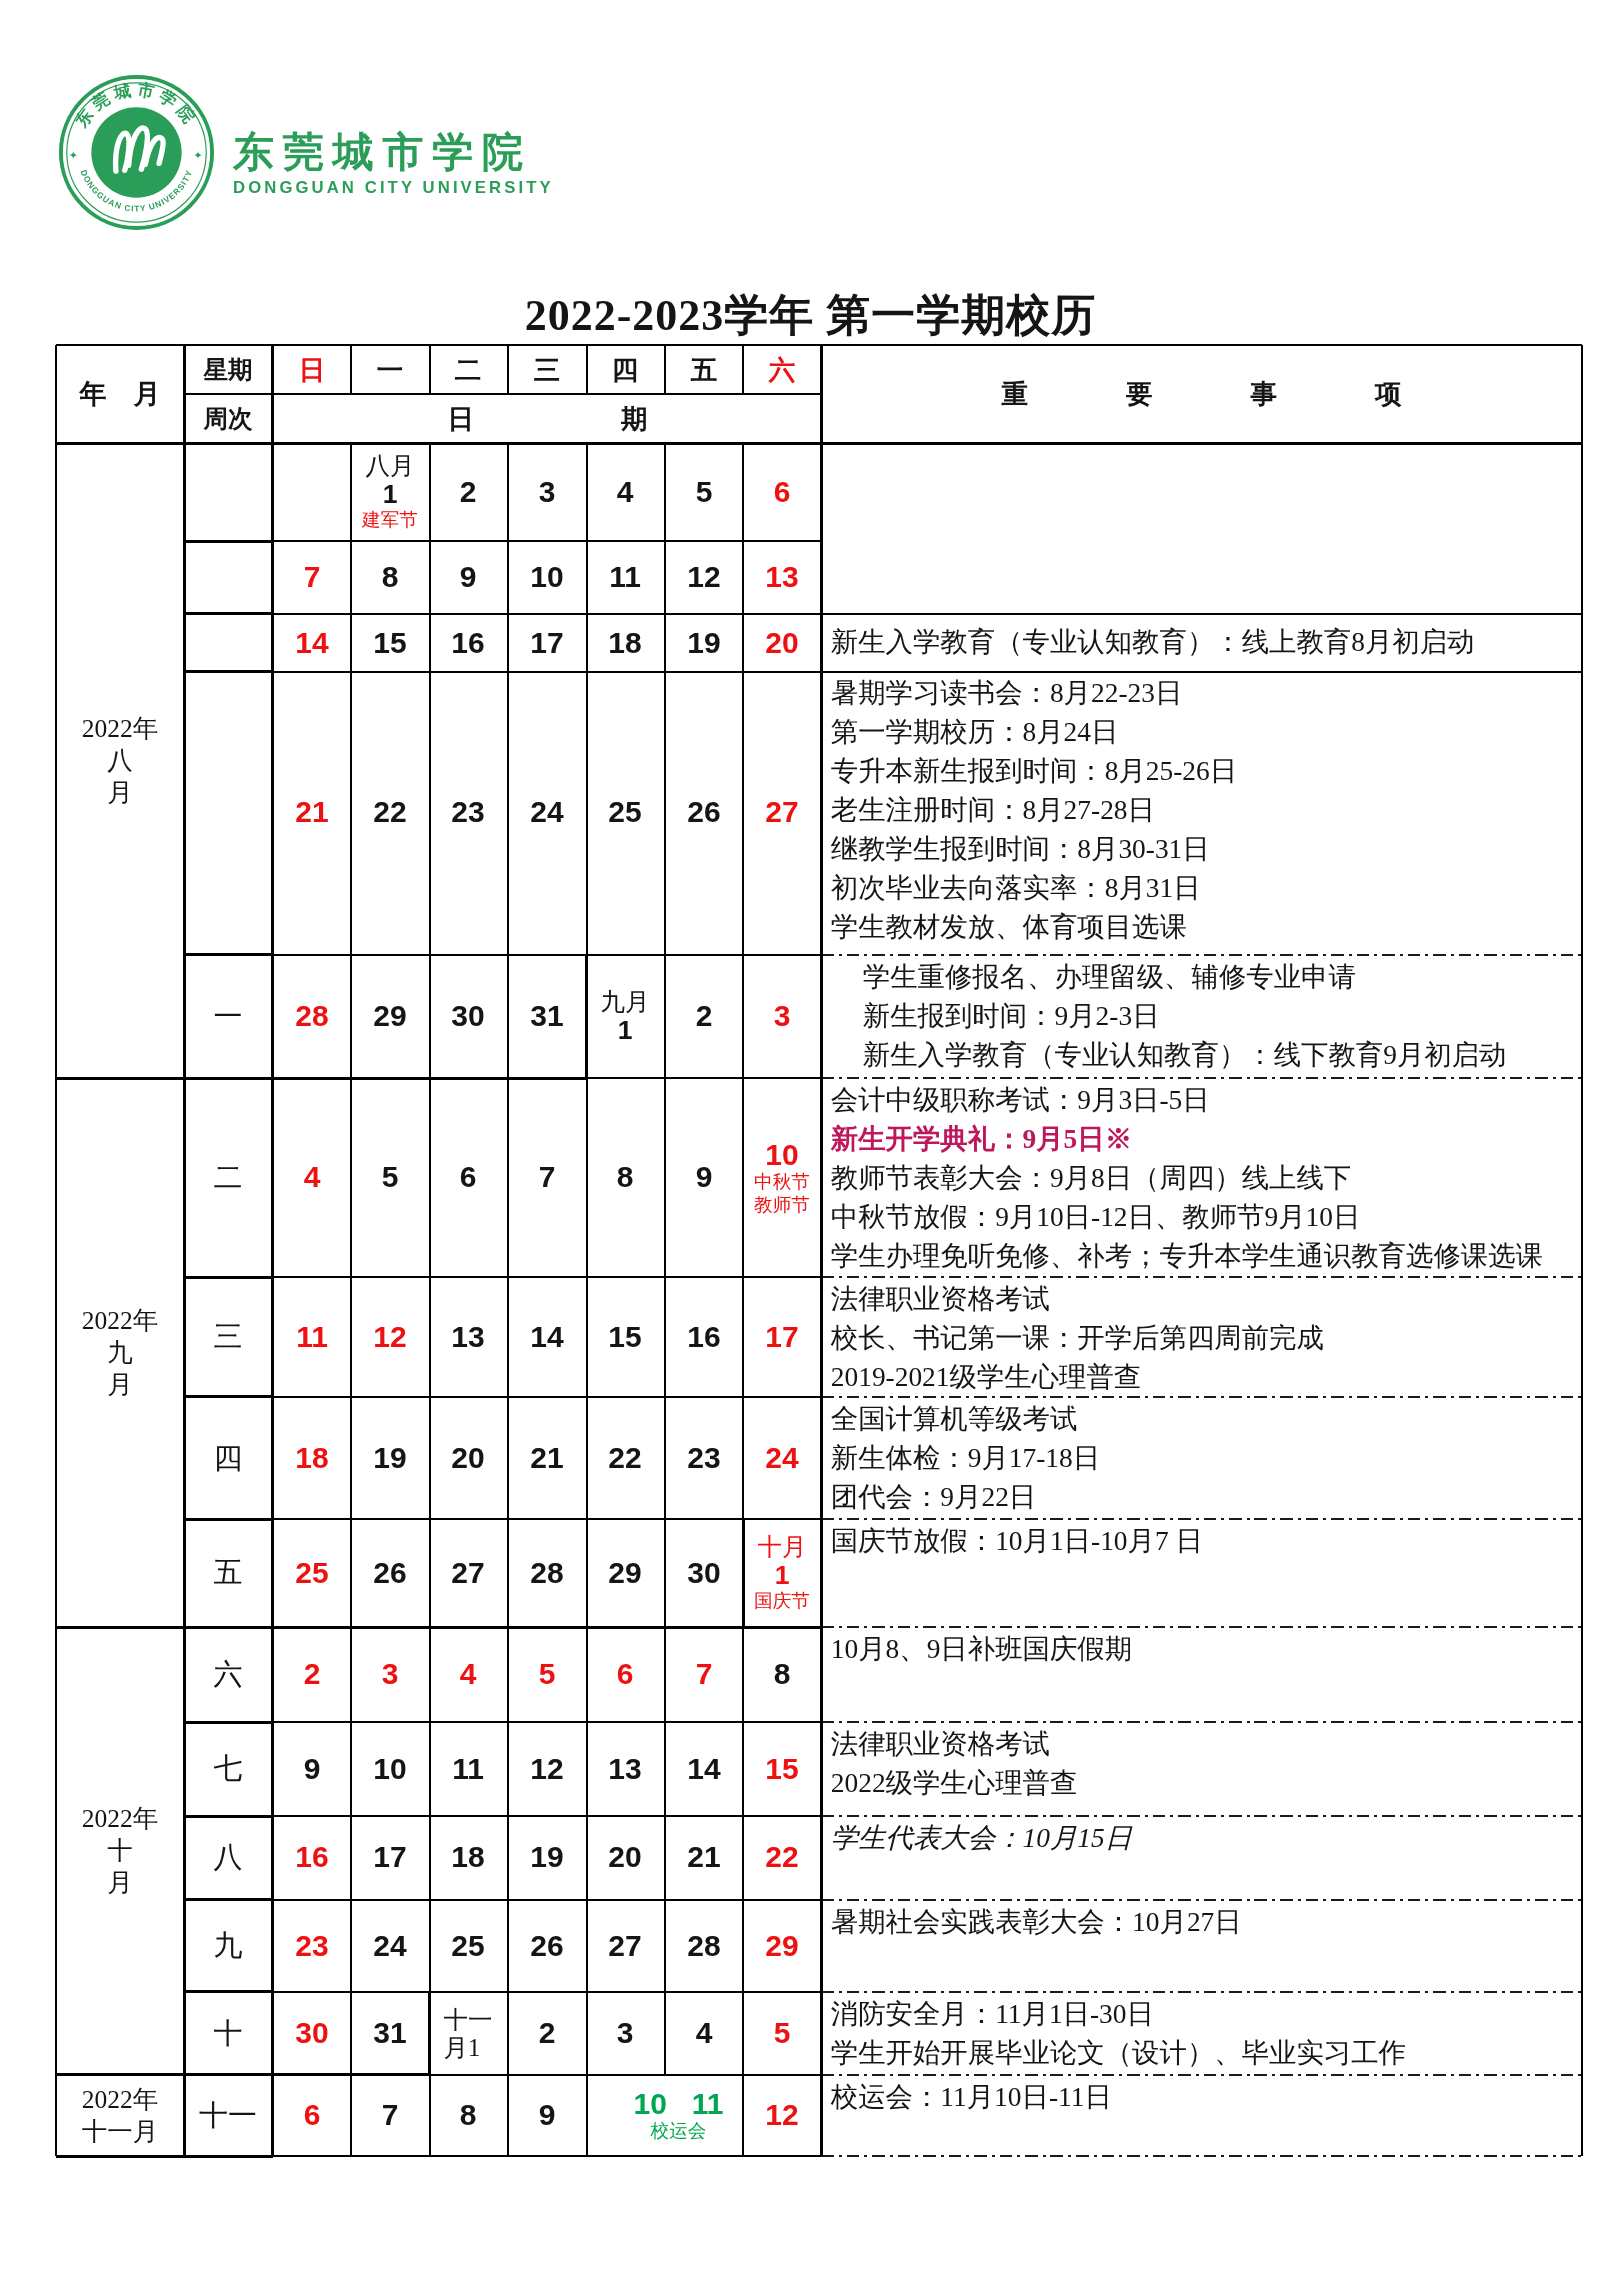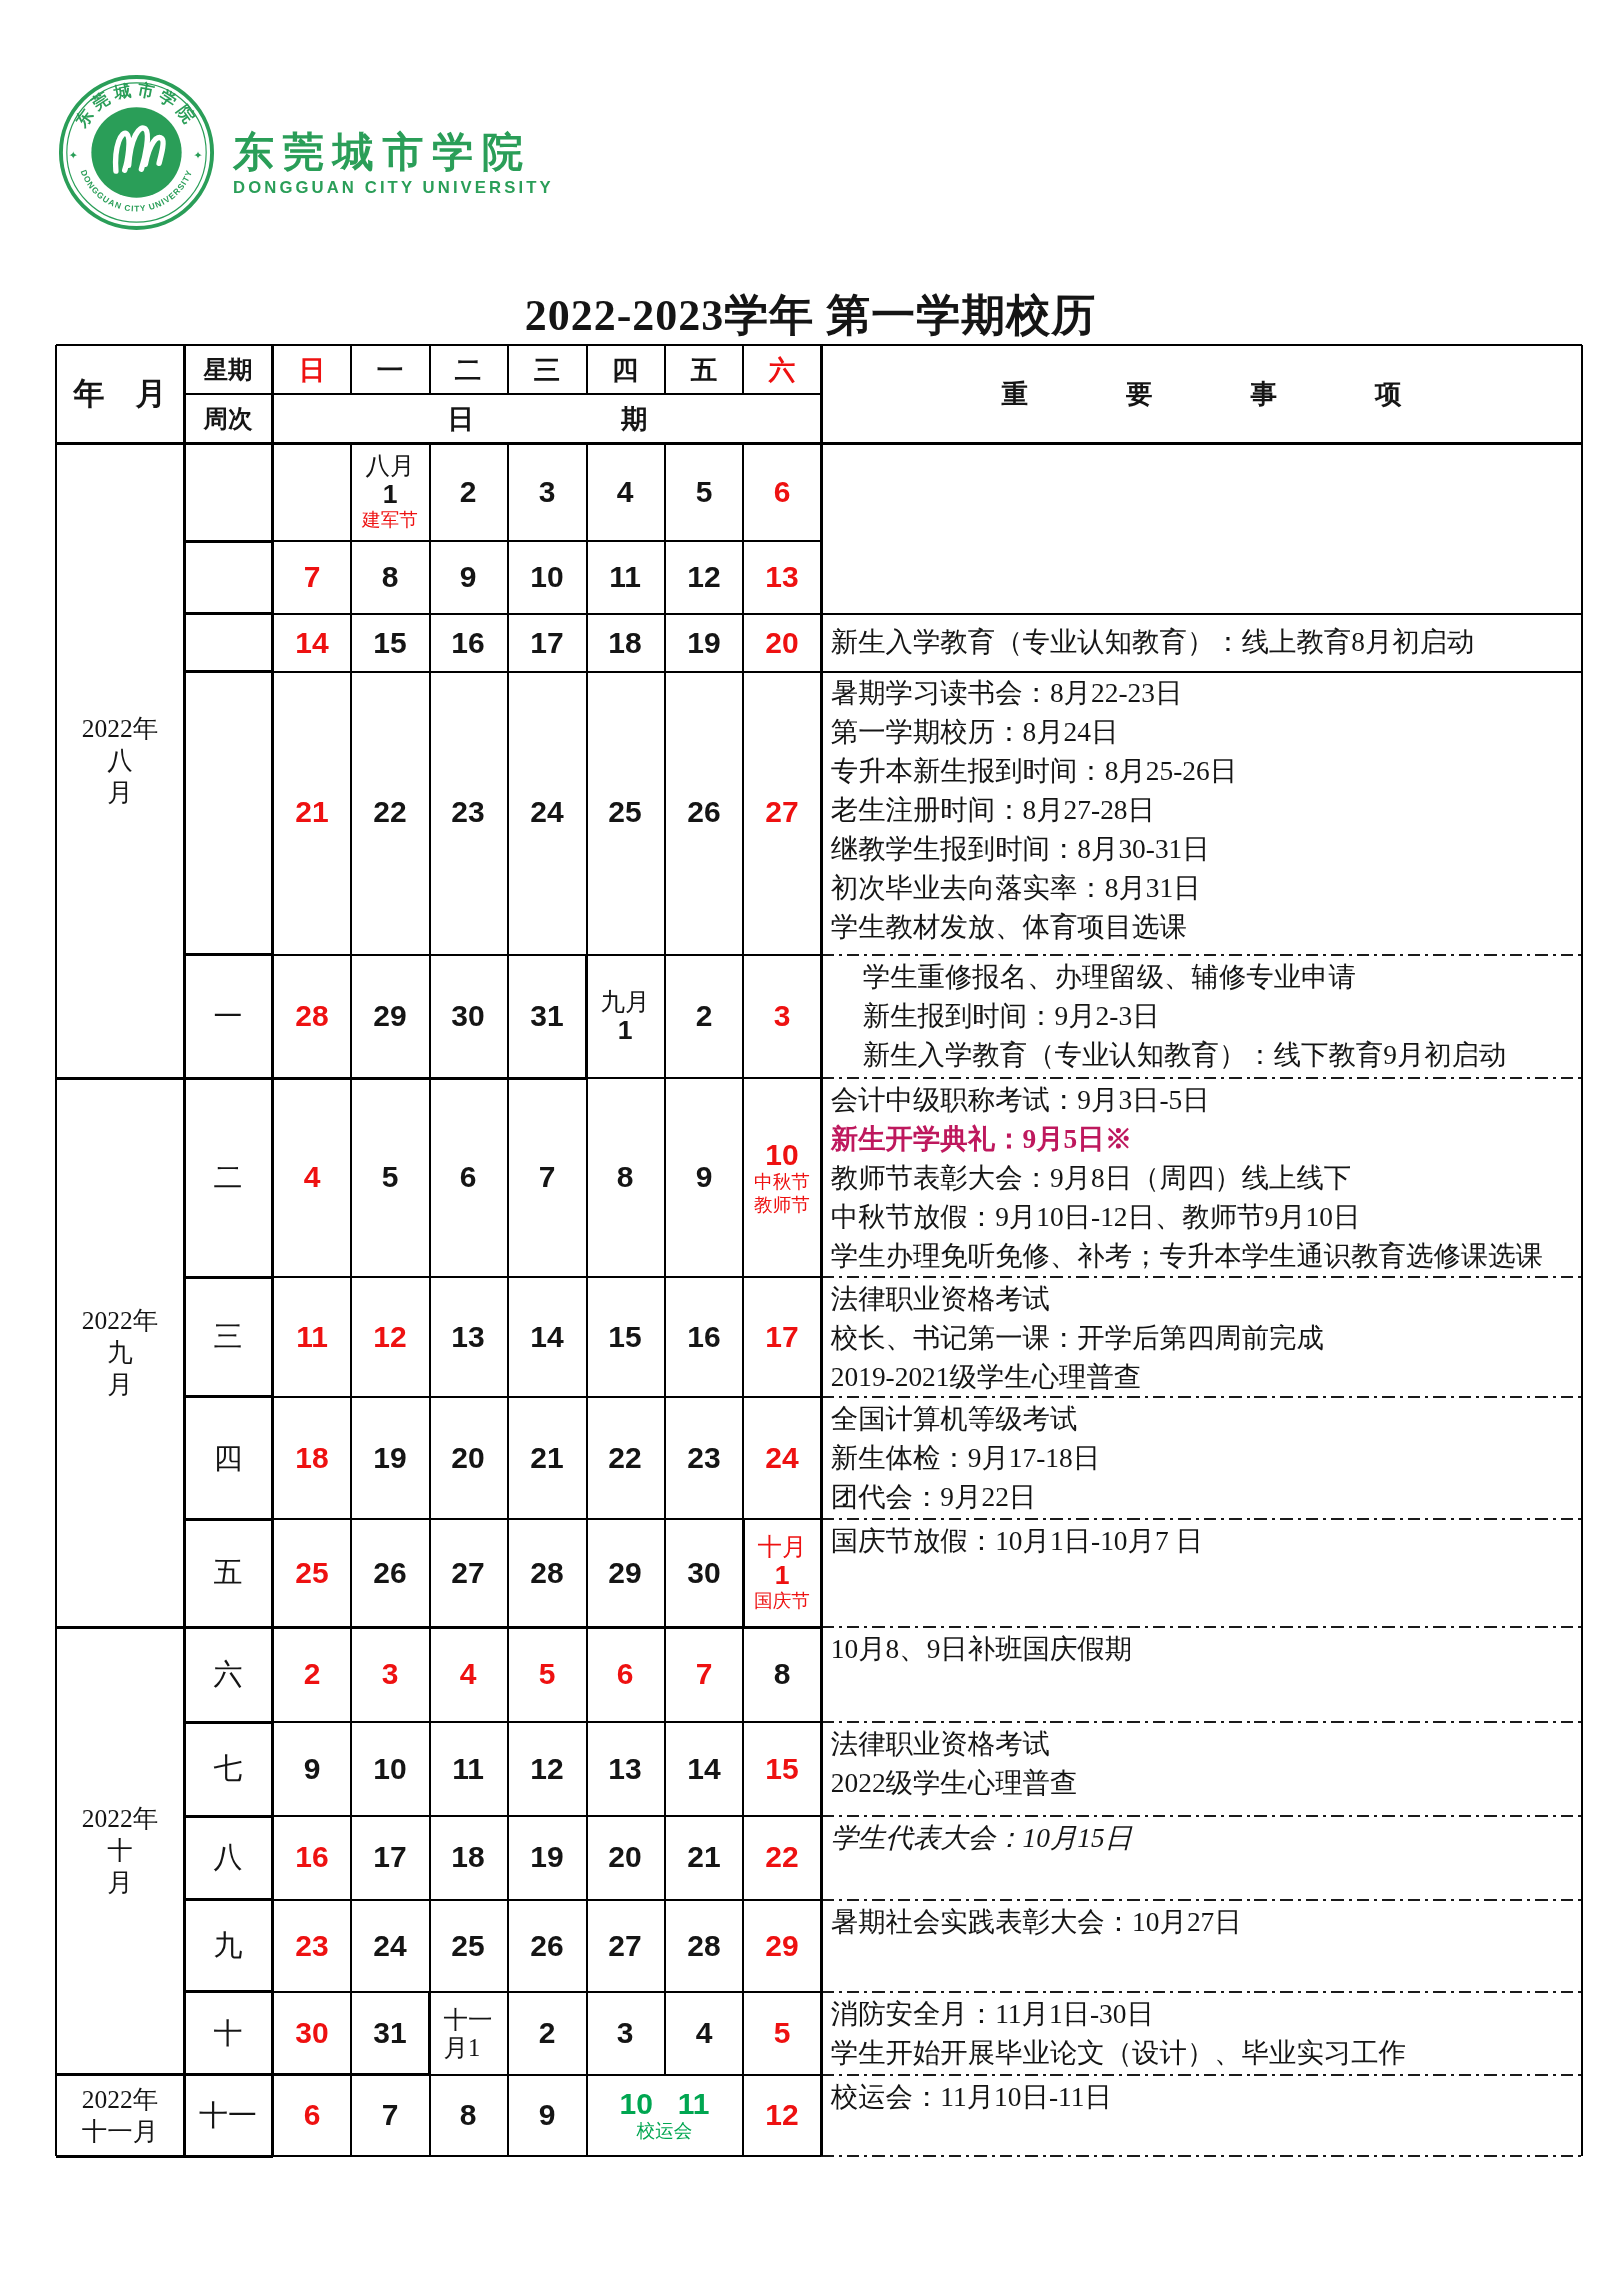--- a/index.html
+++ b/index.html
@@ -23,21 +23,21 @@
   #page-title{
     position:absolute;left:0;top:286px;width:1621px;text-align:center;
     font-size:44px;font-weight:bold;letter-spacing:1px;
   }
   
   #calendar{position:absolute;left:56px;top:345px;width:1526px;height:1811px;}
   .hl,.vl{position:absolute;background:#000;}
   .dd{position:absolute;height:2px;background:repeating-linear-gradient(90deg,#1a1a1a 0 12.7px,transparent 12.7px 17.6px,#1a1a1a 17.6px 20.6px,transparent 20.6px 25.5px);}
   .cell{position:absolute;display:flex;align-items:center;justify-content:center;text-align:center;}
   .spread{display:flex;align-items:center;justify-content:center;}
-  .hdr{font-size:31px;font-weight:bold;}
+  .hdr{font-size:27px;font-weight:bold;}
   .daycell{position:absolute;display:flex;flex-direction:column;align-items:center;justify-content:center;line-height:1.08;}
   .daycell .num{font-family:"Liberation Sans","DejaVu Sans",sans-serif;font-weight:bold;font-size:30px;white-space:pre;}
   .daycell .top{font-size:24.5px;line-height:28px;white-space:pre-line;}
   .daycell .sub{font-size:18.6px;line-height:22.5px;}
   .mon{font-size:25.5px;line-height:32px;white-space:pre-line;}
   .wk{font-size:29px;}
   .evcell{position:absolute;display:flex;flex-direction:column;padding:2.9px 7.8px 4.9px 9.8px;box-sizing:border-box;}
   .evcell .ln{font-size:27.4px;line-height:39px;white-space:nowrap;}
   .ink-k{color:#151515;} .ink-r{color:#ee1111;} .ink-g{color:#00a651;}
   .strong{font-weight:bold;color:#be185d;}
@@ -553,21 +553,21 @@
     </div>
     <div class="daycell" style="left: 295px; top: 1730px; width: 78px; height: 81px;">
       <div class="num ink-k">7</div>
     </div>
     <div class="daycell" style="left: 373px; top: 1730px; width: 78px; height: 81px;">
       <div class="num ink-k">8</div>
     </div>
     <div class="daycell" style="left: 452px; top: 1730px; width: 78px; height: 81px;">
       <div class="num ink-k">9</div>
     </div>
-    <div class="daycell" style="left: 530px; top: 1730px; width: 157px; height: 81px;">
+    <div class="daycell" style="left: 530px; top: 1730px; width: 157px; height: 81px; padding-left: 14px;">
       <div class="num ink-g">10   11</div>
       <div class="sub ink-g">校运会</div>
     </div>
     <div class="daycell" style="left: 687px; top: 1730px; width: 78px; height: 81px;">
       <div class="num ink-r">12</div>
     </div>
     <div class="evcell" style="left: 765px; top: 1730px; width: 761px; height: 81px;">
       <div class="ln">校运会：11月10日-11日</div>
     </div>
   </div>

